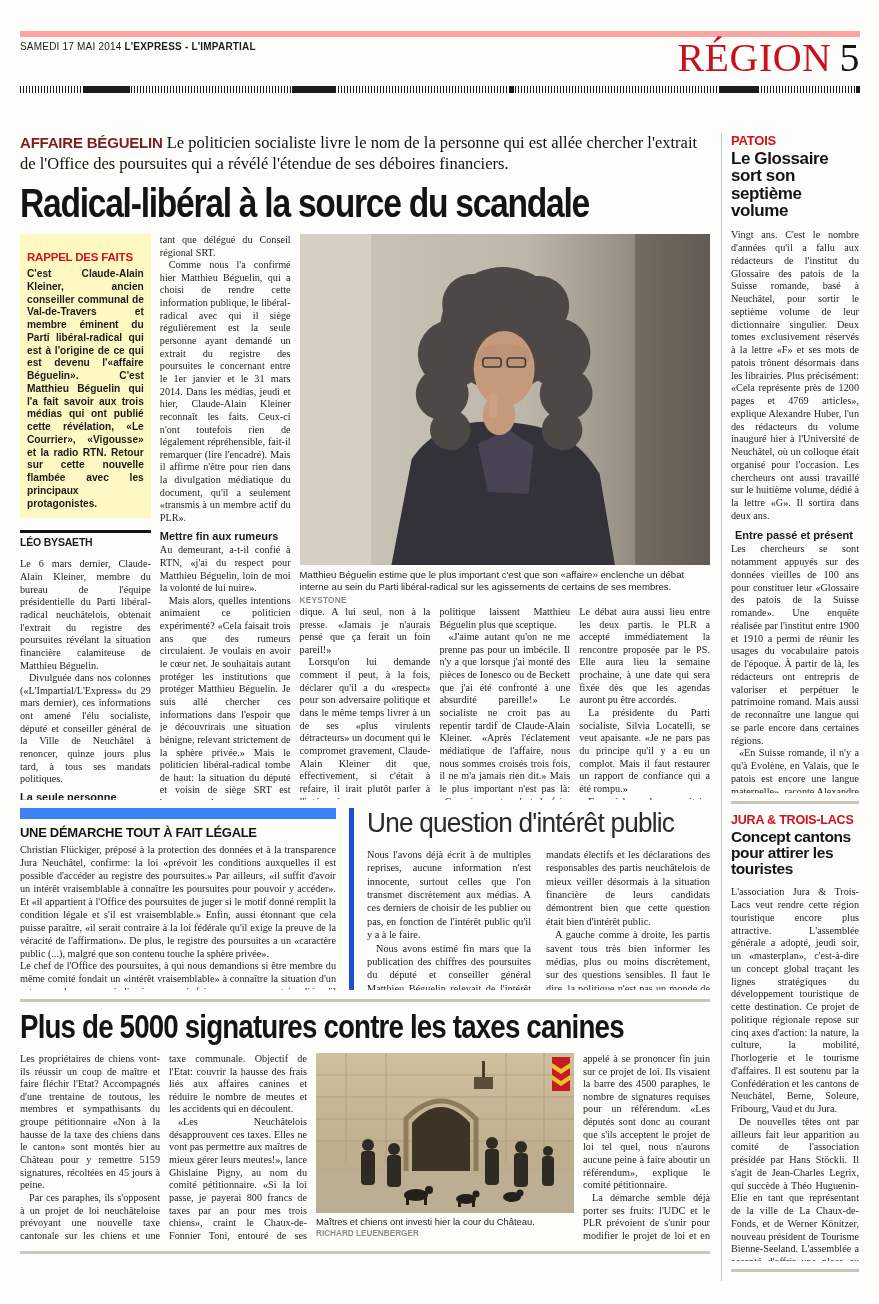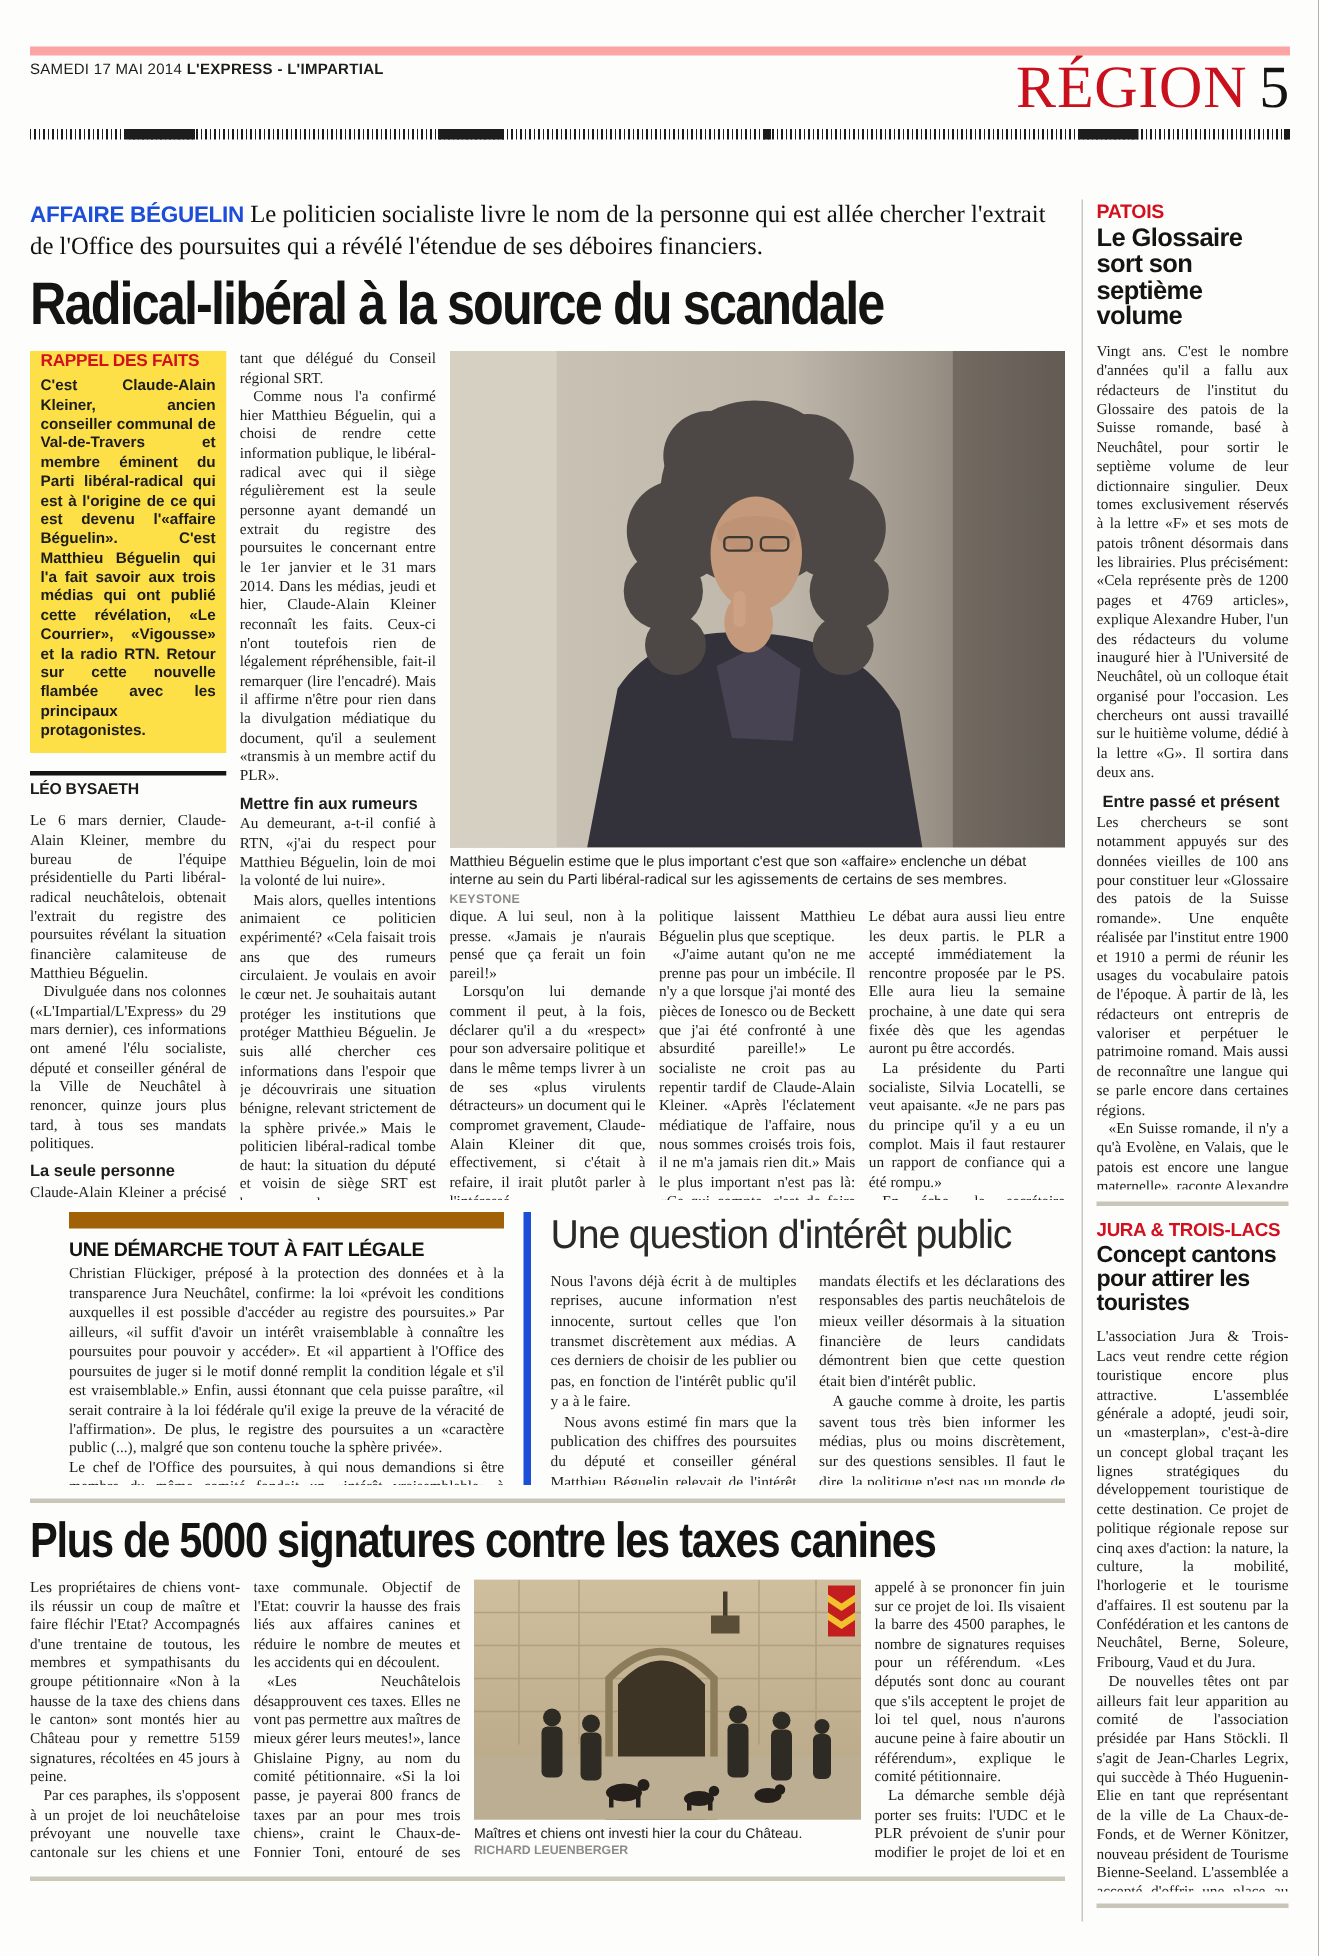--- a/index.html
+++ b/index.html
@@ -16,21 +16,21 @@
     display:flex; justify-content:space-between; align-items:flex-start; height:53px; }
   .dateline { font-size:10px; letter-spacing:.2px; padding-top:1px; }
   .dateline .paper { font-weight:bold; }
   .regionline { font-family:"Liberation Serif", serif; font-size:40px; line-height:.9; letter-spacing:.5px; }
   .regionline .sect { color:#c9111e; }
   .regionline .pageno { color:#141414; margin-left:8px; }
   .barcode { height:7px; position:relative; margin-top:2px;
     background:repeating-linear-gradient(90deg,#1d1d1d 0 1px,#ffffff 1px 3px); }
   .barcode i { position:absolute; top:0; bottom:0; background:#1d1d1d; display:block; }
   .kline { font-family:"Liberation Serif", serif; font-size:16.5px; line-height:1.27; color:#111; }
-  .kline .kick { font-family:"Liberation Sans", sans-serif; font-weight:bold; color:#1d4ed8; font-size:15px; letter-spacing:-.2px; }
+  .kline .kick { font-family:"Liberation Sans", sans-serif; font-weight:bold; color:#7f1d1d; font-size:15px; letter-spacing:-.2px; }
   .bodycol { font-family:"Liberation Serif", serif; font-size:10.2px; line-height:1.24;
     text-align:justify; overflow:hidden; }
   .bodycol p { text-indent:9px; }
   .bodycol p.noind { text-indent:0; }
   .subhd { font-family:"Liberation Sans", sans-serif; font-weight:bold; font-size:11px;
     margin:5px 0 1px; text-align:left; text-indent:0 !important; }
 
   
   .content { display:grid; grid-template-columns:690px 138px; column-gap:11px; margin-top:40px; }
   .maincol { min-width:0; }
@@ -40,34 +40,34 @@
   .headline1 { font-weight:bold; font-size:40px; line-height:.95; letter-spacing:-1.5px;
     white-space:nowrap; transform:scaleX(.84); transform-origin:left; margin:9px 0 12px; color:#141414; }
   .article-grid { display:grid; grid-template-columns:repeat(5,1fr); column-gap:9px;
     grid-template-rows:372px auto; height:566px; overflow:hidden; }
   .cpos1 { grid-column:1; grid-row:1 / 3; }
   .cpos2 { grid-column:2; grid-row:1 / 3; }
   .photo-wrap { grid-column:3 / 6; grid-row:1; }
   .cpos3 { grid-column:3; grid-row:2; }
   .cpos4 { grid-column:4; grid-row:2; }
   .cpos5 { grid-column:5; grid-row:2; }
-  .rappel { background:#fde047; padding:0 7px 8px; margin-bottom:12px; }
+  .rappel { background:#fef9c3; padding:16px 7px 8px; margin-bottom:12px; }
   .rappel h3 { color:#d2101e; font-size:11.5px; font-family:"Liberation Sans",sans-serif; margin-bottom:4px; letter-spacing:-.2px; }
   .rappel p { font-family:"Liberation Sans", sans-serif; font-weight:bold; font-size:10.2px;
     line-height:1.25; text-align:justify; text-indent:0; }
   .byline { border-top:3px solid #141414; font-weight:bold; font-size:10.5px;
     font-family:"Liberation Sans",sans-serif; padding:3px 0 0; margin-bottom:9px; letter-spacing:-.2px; }
   .mainphoto { width:100%; height:331px; display:block; background:#b7b1a5; }
   .caption { font-size:9.6px; line-height:1.3; color:#222; padding-top:4px; }
   .caption .credit { color:#8c8c86; font-size:8.3px; font-weight:bold; letter-spacing:.2px; }
 
   
   .row2 { display:grid; grid-template-columns:316px 1fr; column-gap:13px; height:182px;
     overflow:hidden; margin-top:8px; }
-  .encadre { border-top:11px solid #a16207; padding-top:6px;margin-left:26px; }
+  .encadre { border-top:11px solid #3b82f6; padding-top:6px; }
   .encadre h3 { font-size:13px; letter-spacing:-.3px; margin-bottom:4px; color:#141414; }
   .encadre p { font-family:"Liberation Serif",serif; font-size:10.2px; line-height:1.27;
     text-align:justify; font-style:italic; }
   .encadre p.lead { font-style:normal; }
   .commentary { border-left:5px solid #1d4ed8; padding-left:13px; }
   .commentary h2 { font-weight:normal; font-size:27px; letter-spacing:-.8px; color:#2a2a2a;
     margin:0 0 9px; transform:scaleX(.97); transform-origin:left; white-space:nowrap; }
   .commentary .ccols { columns:2; column-gap:15px; font-family:"Liberation Serif",serif;
     font-size:10.3px; line-height:1.3; text-align:justify; }
   .commentary .ccols p { text-indent:9px; }

